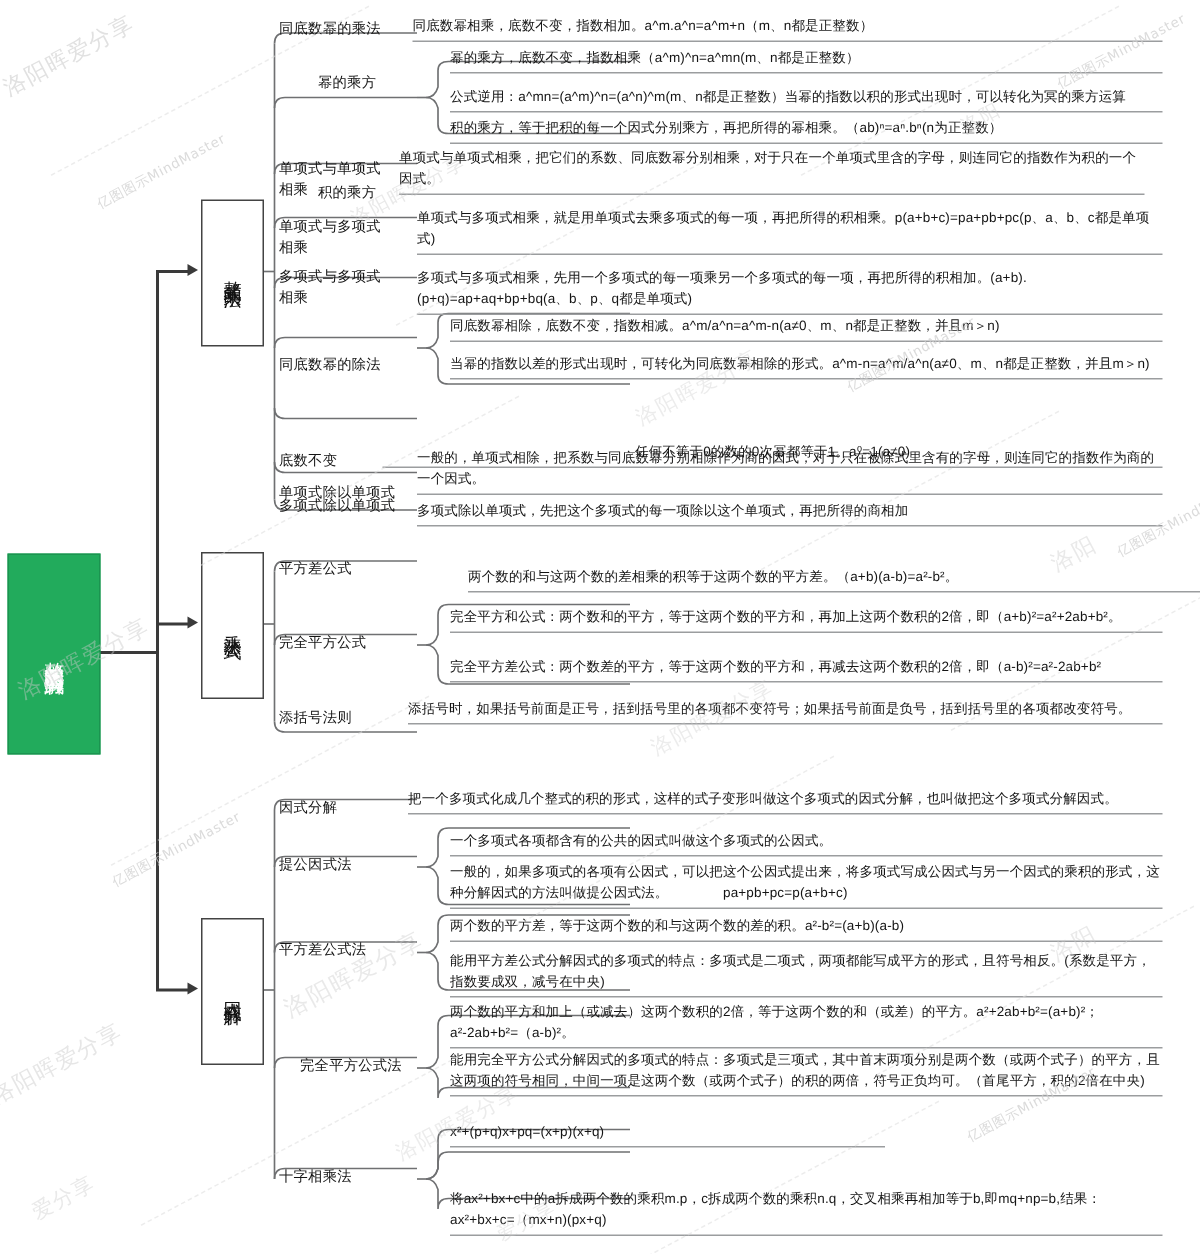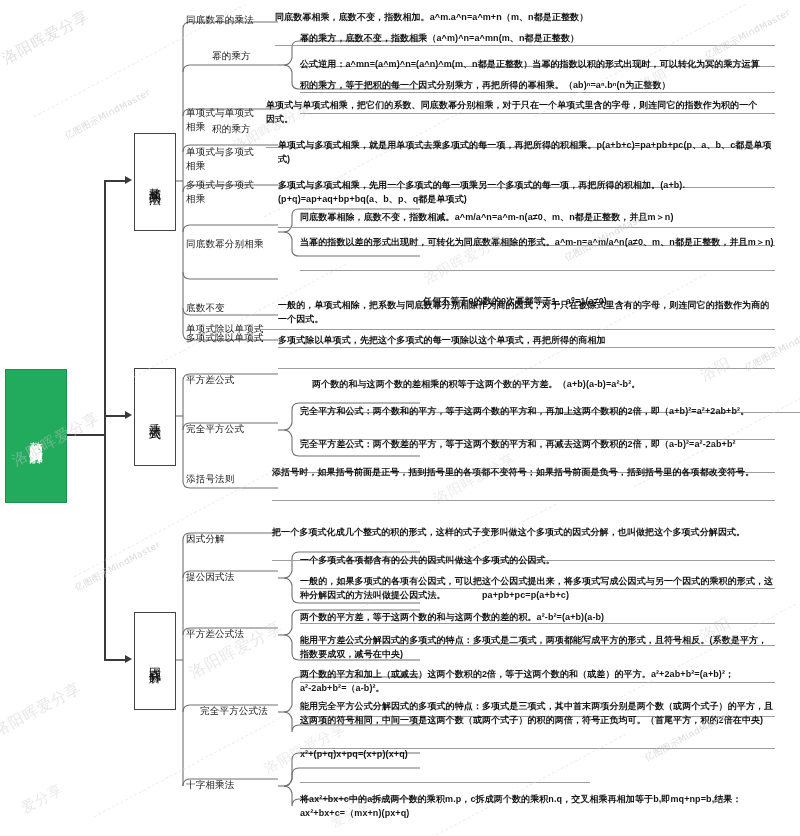--- a/index.html
+++ b/index.html
@@ -105,22 +105,21 @@
     position:absolute;
     z-index:4;
     font-size:9px;
     line-height:1.55;
     color:#141414;
     letter-spacing:.1px;
   }
   .l3 .u{
     display:block;
     border-bottom:1.4px solid #9b9d9f;
-    padding-bottom:20px;
-    font-weight:bold;
+    padding-bottom:2px;
   }
 </style>
 </head>
 <body>
 
 <div id="canvas">
 
   <svg class="tree" viewBox="0 0 800 836">
 
     <path d="M174 181 H183"></path>
@@ -201,21 +200,21 @@
   <div class="branch" id="branch-2">
     <span class="vt">因式分解</span>
   </div>
 
   <div class="l2" style="left:186px;top:13px;">同底数幂的乘法</div>
   <div class="l2" style="left:212px;top:49px;">幂的乘方</div>
   <div class="l2" style="left:212px;top:88px;margin-top:34px;">积的乘方</div>
   <div class="l2" style="left:186px;top:106px;width:72px;">单项式与单项式相乘</div>
   <div class="l2" style="left:186px;top:145px;width:72px;">单项式与多项式相乘</div>
   <div class="l2" style="left:186px;top:178px;width:72px;">多项式与多项式相乘</div>
-  <div class="l2" style="left:186px;top:237px;">同底数幂分别相乘</div>
+  <div class="l2" style="left:186px;top:237px;">同底数幂的除法</div>
   <div class="l2" style="left:186px;top:301px;">底数不变</div>
   <div class="l2" style="left:186px;top:306px;margin-top:16px;">单项式除以单项式</div>
   <div class="l2" style="left:186px;top:331px;">多项式除以单项式</div>
   <div class="l2" style="left:186px;top:373px;">平方差公式</div>
   <div class="l2" style="left:186px;top:422px;">完全平方公式</div>
   <div class="l2" style="left:186px;top:472px;">添括号法则</div>
   <div class="l2" style="left:186px;top:532px;">因式分解</div>
   <div class="l2" style="left:186px;top:570px;">提公因式法</div>
   <div class="l2" style="left:186px;top:627px;">平方差公式法</div>
   <div class="l2" style="left:186px;top:704px;text-align:center;">完全平方公式法</div>

